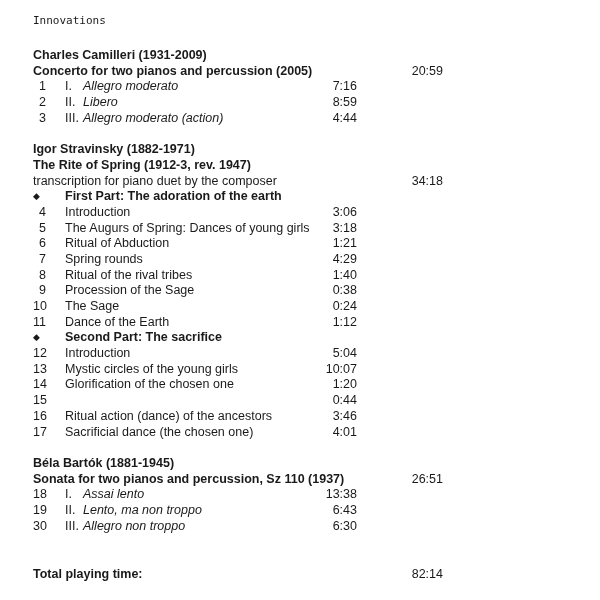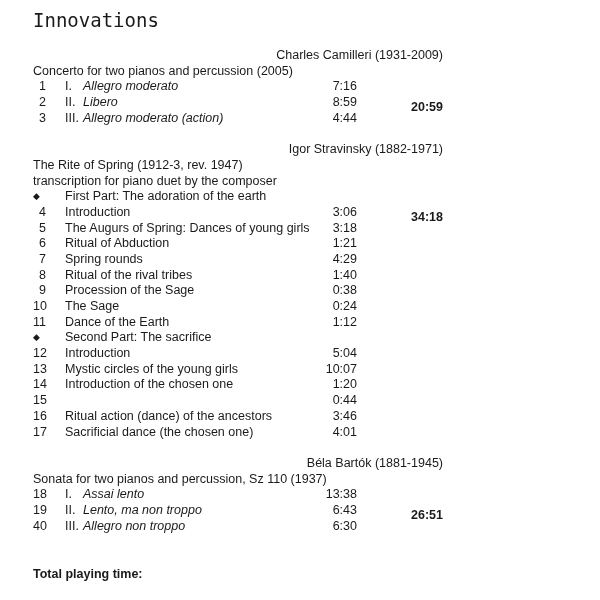--- a/index.html
+++ b/index.html
@@ -7,31 +7,31 @@
     width: 600px; height: 600px;
     font-family: "Liberation Sans", sans-serif;
     font-size: 12.5px;
     line-height: 15.7px;
     color: #1a1a1a;
     overflow: hidden;
   }
   .doc { padding: 9px 0 0 33px; }
   .page-title {
     font-family: "DejaVu Sans Mono", monospace;
-    font-size: 19px;
+    font-size: 11px;
     line-height: 23px;
     margin-bottom: 16px;
     font-weight: normal;
   }
   .section { margin-bottom: 15.7px; }
   .line, .row { position: relative; white-space: nowrap; height: 15.7px; }
   .line { width: 410px; }   
   .row  { width: 324px; }   
-  .b { font-weight: normal; text-align: right; }
-  .wtime { position: absolute; right: 0; top: 0; font-weight: bold; margin-top: 36px; }
+  .b { font-weight: bold; }
+  .wtime { position: absolute; right: 0; top: 0; font-weight: normal; }
   .num { display: inline-block; width: 13px; text-align: right; }
   .dia { text-align: left; font-size: 9px; vertical-align: 1px; }
   .ttl { position: absolute; left: 32px; top: 0; white-space: nowrap; }
   .roman { display: inline-block; min-width: 18px; }
   .mv { font-style: italic; text-align: center; }
   .time { position: absolute; right: 0; top: 0; }
   .total { margin-top: 33px; font-weight: bold; }
 </style>
 </head>
 <body>
@@ -125,21 +125,21 @@
       <span class="ttl">Introduction</span>
       <span class="time">5:04</span>
     </div>
     <div class="row">
       <span class="num">13</span>
       <span class="ttl">Mystic circles of the young girls</span>
       <span class="time">10:07</span>
     </div>
     <div class="row">
       <span class="num">14</span>
-      <span class="ttl">Introduction of the chosen one</span>
+      <span class="ttl">Glorification of the chosen one</span>
       <span class="time">1:20</span>
     </div>
     <div class="row">
       <span class="num">15</span>
       <span class="time">0:44</span>
     </div>
     <div class="row">
       <span class="num">16</span>
       <span class="ttl">Ritual action (dance) of the ancestors</span>
       <span class="time">3:46</span>
@@ -161,21 +161,21 @@
       <span class="num">18</span>
       <span class="ttl"><span class="roman">I.</span><span class="mv">Assai lento</span></span>
       <span class="time">13:38</span>
     </div>
     <div class="row">
       <span class="num">19</span>
       <span class="ttl"><span class="roman">II.</span><span class="mv">Lento, ma non troppo</span></span>
       <span class="time">6:43</span>
     </div>
     <div class="row">
-      <span class="num">40</span>
+      <span class="num">30</span>
       <span class="ttl"><span class="roman">III.</span><span class="mv">Allegro non troppo</span></span>
       <span class="time">6:30</span>
     </div>
   </div>
 
   <div class="line total">
     <span>Total playing time:</span>
     <span class="wtime">82:14</span>
   </div>
 

